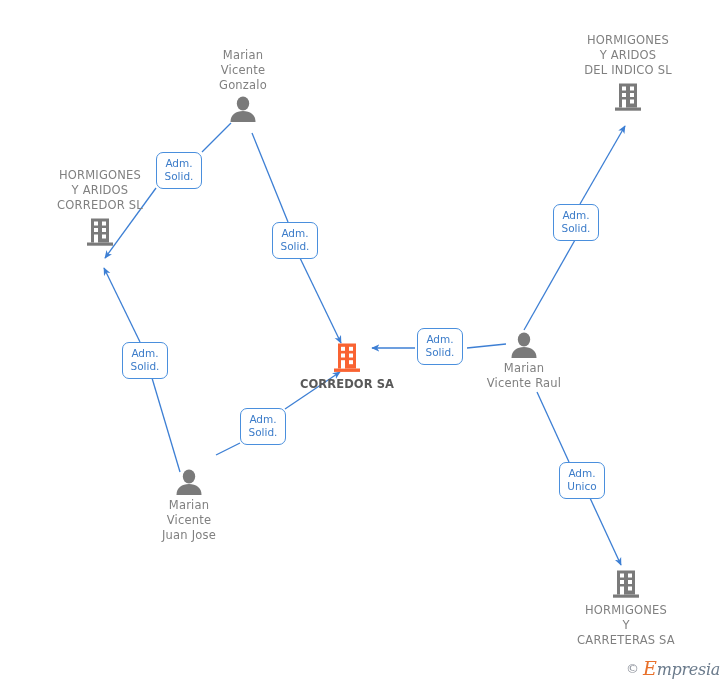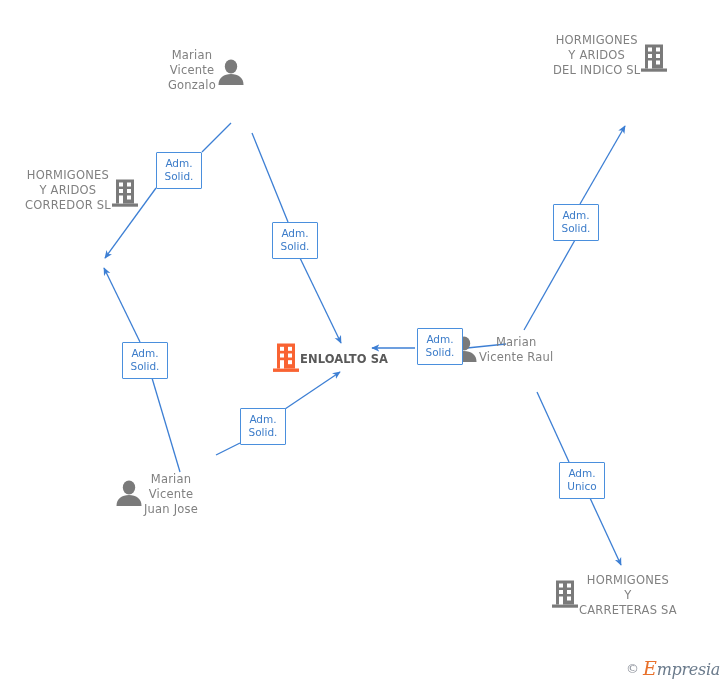--- a/index.html
+++ b/index.html
@@ -20,21 +20,21 @@
   #edges {
     position: absolute;
     left: 0;
     top: 0;
     width: 728px;
     height: 685px;
   }
   .node {
     position: absolute;
     display: flex;
-    flex-direction: row;
+    flex-direction: column;
     align-items: center;
     width: 150px;
     margin-left: -75px;
   }
   .node-label {
     font-size: 11.5px;
     line-height: 15px;
     color: #808080;
     text-align: center;
     white-space: pre-line;
@@ -47,21 +47,21 @@
     letter-spacing: 0.1px;
   }
   .icon-wrap {
     line-height: 0;
   }
   .edge-label {
     position: absolute;
     box-sizing: border-box;
     background: #ffffff;
     border: 1.5px solid #4a8fdd;
-    border-radius: 1px;
+    border-radius: 7px;
     color: #3c7cc9;
     font-size: 10.5px;
     line-height: 13px;
     text-align: center;
     padding: 4px 6px 5px 6px;
     white-space: pre-line;
     z-index: 5;
   }
   .watermark {
     position: absolute;
@@ -191,21 +191,21 @@
         <rect x="5" y="1.5" width="18" height="25" fill="#f96332"></rect>
         <rect x="1" y="26.5" width="26" height="3.4" fill="#f96332"></rect>
         <rect x="8" y="4.8" width="4" height="4" fill="#ffffff"></rect>
         <rect x="16" y="4.8" width="4" height="4" fill="#ffffff"></rect>
         <rect x="8" y="11.5" width="4" height="4" fill="#ffffff"></rect>
         <rect x="16" y="11.5" width="4" height="4" fill="#ffffff"></rect>
         <rect x="8" y="18.2" width="4" height="8.3" fill="#ffffff"></rect>
         <rect x="16" y="18.2" width="4" height="4" fill="#ffffff"></rect>
       </svg>
     </div>
-    <div class="node-label company-main" style="margin-top:3px;">ENLOALTO SA</div>
+    <div class="node-label company-main" style="margin-top:3px;">CORREDOR SA</div>
   </div>
 
   <div class="node" style="left:524px; top:332px;">
     <div class="icon-wrap">
       <svg width="30" height="26" viewBox="0 0 30 26" xmlns="http://www.w3.org/2000/svg">
         <ellipse cx="15" cy="7.5" rx="6.2" ry="7" fill="#7a7a7a"></ellipse>
         <path d="M2.5,26 C2.5,18.5 8,15 15,15 C22,15 27.5,18.5 27.5,26 Z" fill="#7a7a7a"></path>
       </svg>
     </div>
     <div class="node-label" style="margin-top:3px;">Marian

